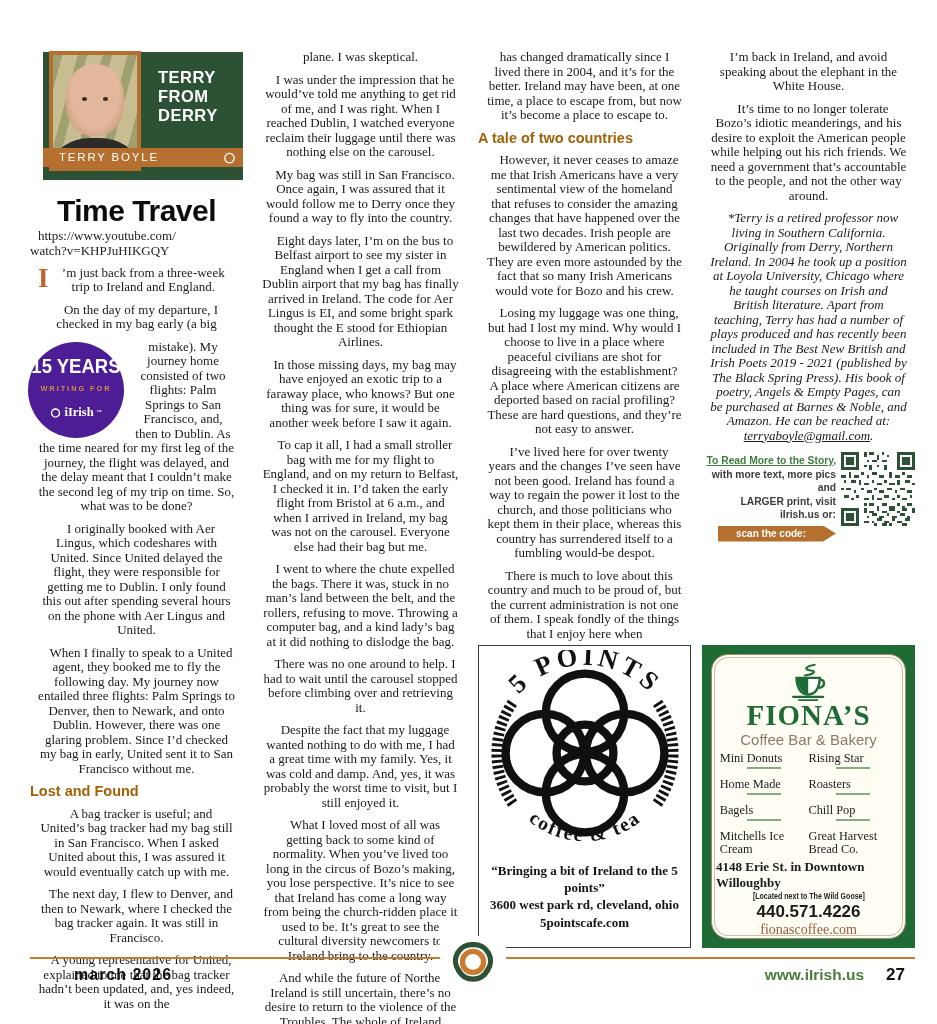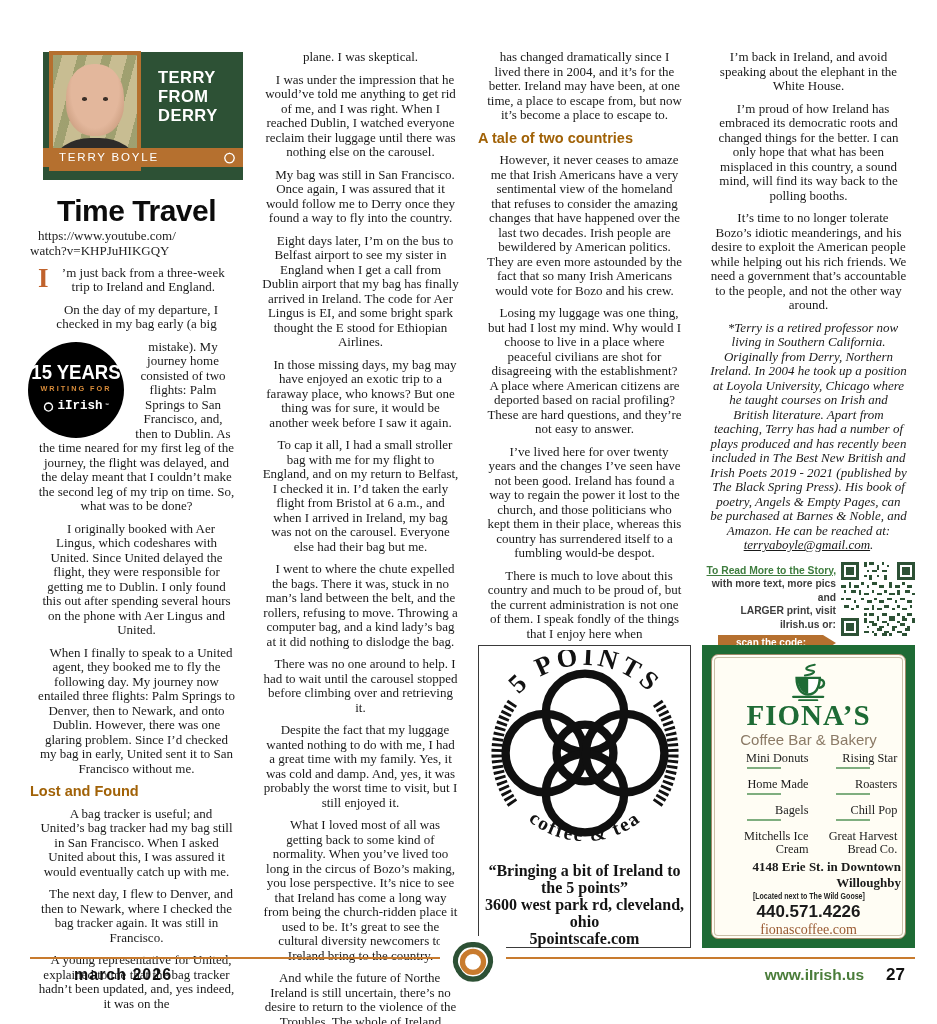--- a/index.html
+++ b/index.html
@@ -37,52 +37,52 @@
   .knot-sm { margin-left:auto; width:13px; height:13px; }
 
   .article-title { text-align:center; font-family:"Liberation Sans","DejaVu Sans",sans-serif;
       font-weight:700; font-size:30px; letter-spacing:-.5px; color:#0c0c0c; margin:12px 0 9px; }
   p.url { margin:0 0 1px; text-indent:8px; word-break:break-all; line-height:15px; color:#222; }
   .dropcap { float:left; font-size:27px; line-height:23px; font-weight:700;
       color:#c0622c; padding:1px 3px 0 0; }
 
   
   .badge-wrap { overflow:visible; }
-  .badge15 { float:left; width:96px; height:96px; border-radius:50%; background:#000000;
+  .badge15 { float:left; width:96px; height:96px; border-radius:50%; background:#4c1d95;
       margin:2px 7px 2px -2px; display:flex; flex-direction:column; align-items:center;
-      justify-content:center; color:#fff; text-align:center; }
+      justify-content:center; color:#fff; text-align:center;gap:6px; }
   .b15-years { font-family:"Liberation Sans",sans-serif; font-weight:700; font-size:19.5px;
       transform:scaleX(.95); letter-spacing:0; }
   .b15-sub { font-family:"Liberation Sans",sans-serif; font-weight:700; font-size:7.3px;
       letter-spacing:2px; color:#d88c3a; margin:2px 0 3px; }
-  .b15-brand { display:flex; align-items:center; gap:3px; font-family:Liberation Mono, monospace;
+  .b15-brand { display:flex; align-items:center; gap:3px; font-family:Liberation Serif, serif;
       font-weight:700; font-size:12.5px; }
   .b15-brand sup { font-size:5px; }
 
   
   p.bio { font-style:italic; }
   .u { text-decoration:underline; }
   .readmore { margin-top:7px; display:flex; justify-content:flex-end; align-items:flex-start; gap:5px; }
   .rm-lines { text-align:right; font-family:"Liberation Sans",sans-serif; font-weight:700;
       font-size:10.3px; line-height:13.5px; color:#3c3c3c; padding-top:3px; }
   .rm-l1 { color:#3f7d3f;text-decoration:underline; }
   .rm-arrow { margin-top:4px; margin-left:auto; width:118px; height:16px; background:#b5702f;
       color:#fff; font-size:10px; line-height:16px; text-align:center; padding-right:12px;
       box-sizing:border-box; clip-path:polygon(0 0,89% 0,100% 50%,89% 100%,0 100%); }
   .qr { width:74px; height:74px; flex:none; margin-top:1px; }
 
   
   .ad5 { position:absolute; left:478px; top:645px; width:213px; height:303px; background:#fff;
       border:1.5px solid #3a3a3a; box-sizing:border-box; text-align:center; padding-top:4px; }
-  .ad5-cap { font-weight:700; font-size:16px; line-height:16.5px; color:#141414; margin-top:1px; }
+  .ad5-cap { font-weight:700; font-size:13px; line-height:16.5px; color:#141414; margin-top:1px; }
   .adf { position:absolute; left:702px; top:645px; width:213px; height:303px; background:#1e6b35;
       padding:9px; box-sizing:border-box; }
   .adf-inner { background:#fffdf4; width:100%; height:100%; border:1px solid #a08a6a;
-      border-radius:7px; box-shadow:inset 0 0 0 2px #fffdf4, inset 0 0 0 3px #cabfa8;
-      box-sizing:border-box; text-align:right; padding:8px 4px 0; display:flex;
+      border-radius:17px; box-shadow:inset 0 0 0 2px #fffdf4, inset 0 0 0 3px #cabfa8;
+      box-sizing:border-box; text-align:left; padding:8px 4px 0; display:flex;
       flex-direction:column; align-items:center; }
   .fi-name { font-weight:700; font-size:29px; line-height:29px; letter-spacing:1px; color:#1e6b35; }
   .fi-sub { font-family:"Liberation Sans",sans-serif; font-size:15px; color:#8b7a66; margin:1px 0 4px; }
   .fi-menu { display:grid; grid-template-columns:1fr 1fr; width:96%; font-size:12.3px;
       line-height:13px; color:#1c1c1c; row-gap:8px; }
   .fi-item .ul { width:34px; height:2px; background:#7fae7f; margin:2px auto 1px; }
   .fi-addr { font-weight:700; font-size:13px; margin-top:3px; }
   .fi-note { font-family:"Liberation Sans",sans-serif; font-size:8.3px; font-weight:700;
       transform:scaleX(.85); color:#222; }
   .fi-phone { font-family:Liberation Sans, sans-serif; font-weight:700; font-size:17px; margin-top:1px; }
@@ -185,21 +185,20 @@
       <p class="body flush">has changed dramatically since I lived there in 2004, and it’s for the better. Ireland may have been, at one time, a place to escape from, but now it’s become a place to escape to.</p>
       <h3 class="sec">A tale of two countries</h3>
       <p class="body">However, it never ceases to amaze me that Irish Americans have a very sentimental view of the homeland that refuses to consider the amazing changes that have happened over the last two decades. Irish people are bewildered by American politics. They are even more astounded by the fact that so many Irish Americans would vote for Bozo and his crew.</p>
       <p class="body">Losing my luggage was one thing, but had I lost my mind. Why would I choose to live in a place where peaceful civilians are shot for disagreeing with the establishment? A place where American citizens are deported based on racial profiling? These are hard questions, and they’re not easy to answer.</p>
       <p class="body">I’ve lived here for over twenty years and the changes I’ve seen have not been good. Ireland has found a way to regain the power it lost to the church, and those politicians who kept them in their place, whereas this country has surrendered itself to a fumbling would-be despot.</p>
       <p class="body">There is much to love about this country and much to be proud of, but the current administration is not one of them. I speak fondly of the things that I enjoy here when</p>
     </div>
 
     <div class="col">
       <p class="body flush">I’m back in Ireland, and avoid speaking about the elephant in the White House.</p>
-      <p class="body">I’m proud of how Ireland has embraced its democratic roots and changed things for the better. I can only hope that what has been misplaced in this country, a sound mind, will find its way back to the polling booths.</p>
       <p class="body">It’s time to no longer tolerate Bozo’s idiotic meanderings, and his desire to exploit the American people while helping out his rich friends. We need a government that’s accountable to the people, and not the other way around.</p>
       <p class="body bio">
         <span>*Terry is a retired professor now living in Southern California. Originally from Derry, Northern Ireland. In 2004 he took up a position at Loyola University, Chicago where he taught courses on Irish and British literature. Apart from teaching, Terry has had a number of plays produced and has recently been included in The Best New British and Irish Poets 2019 - 2021 (published by The Black Spring Press). His book of poetry, Angels &amp; Empty Pages, can be purchased at Barnes &amp; Noble, and Amazon. He can be reached at: </span><span class="u">terryaboyle@gmail.com</span><span>.</span>
       </p>
 
       <div class="readmore">
         <div class="rm-lines">
           <div class="rm-l1">To Read More to the Story,</div>
           <div>with more text, more pics and</div>
           <div>LARGER print, visit iIrish.us or:</div>

